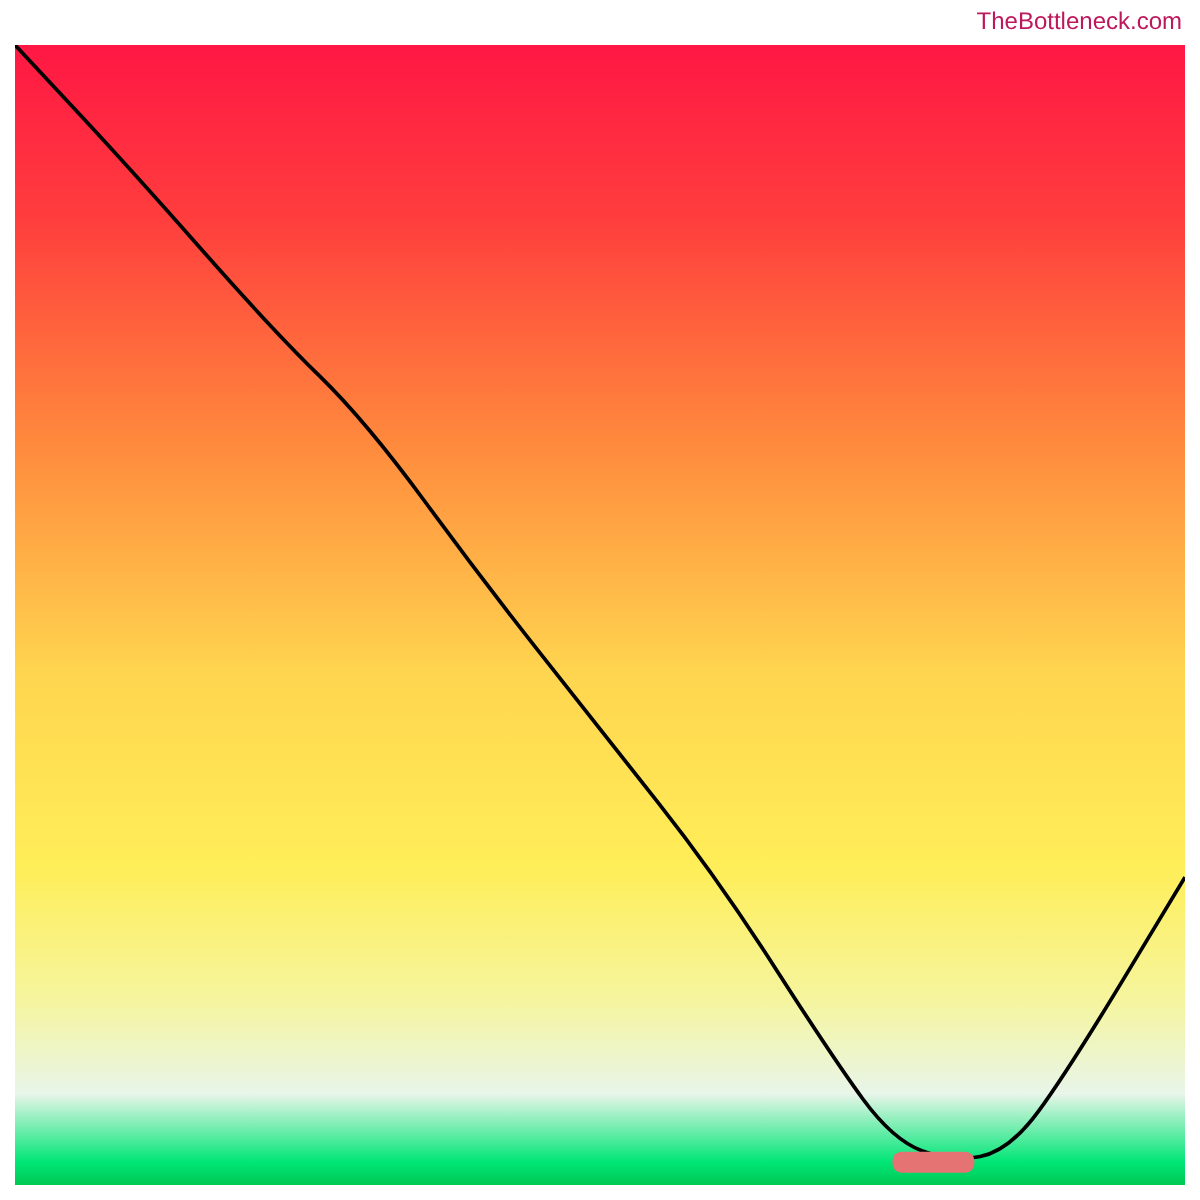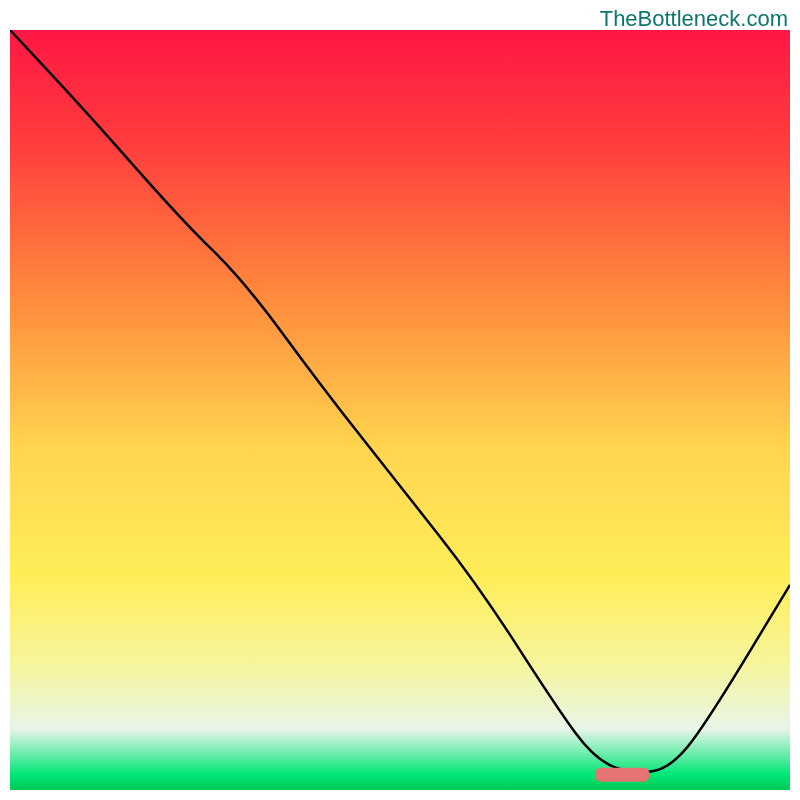--- a/index.html
+++ b/index.html
@@ -8,22 +8,22 @@
     width: 800px;
     height: 800px;
     background: #ffffff;
     font-family: Arial, Helvetica, sans-serif;
     position: relative;
   }
   .watermark {
     position: absolute;
     top: 6px;
     right: 12px;
-    color: #0f766e;
-    font-size: 22px;
+    color: #be185d;
+    font-size: 16px;
     font-family: Arial, sans-serif;
     z-index: 10;
   }
   .chart-container {
     position: absolute;
     left: 10px;
     top: 30px;
     width: 780px;
     height: 760px;
   }

